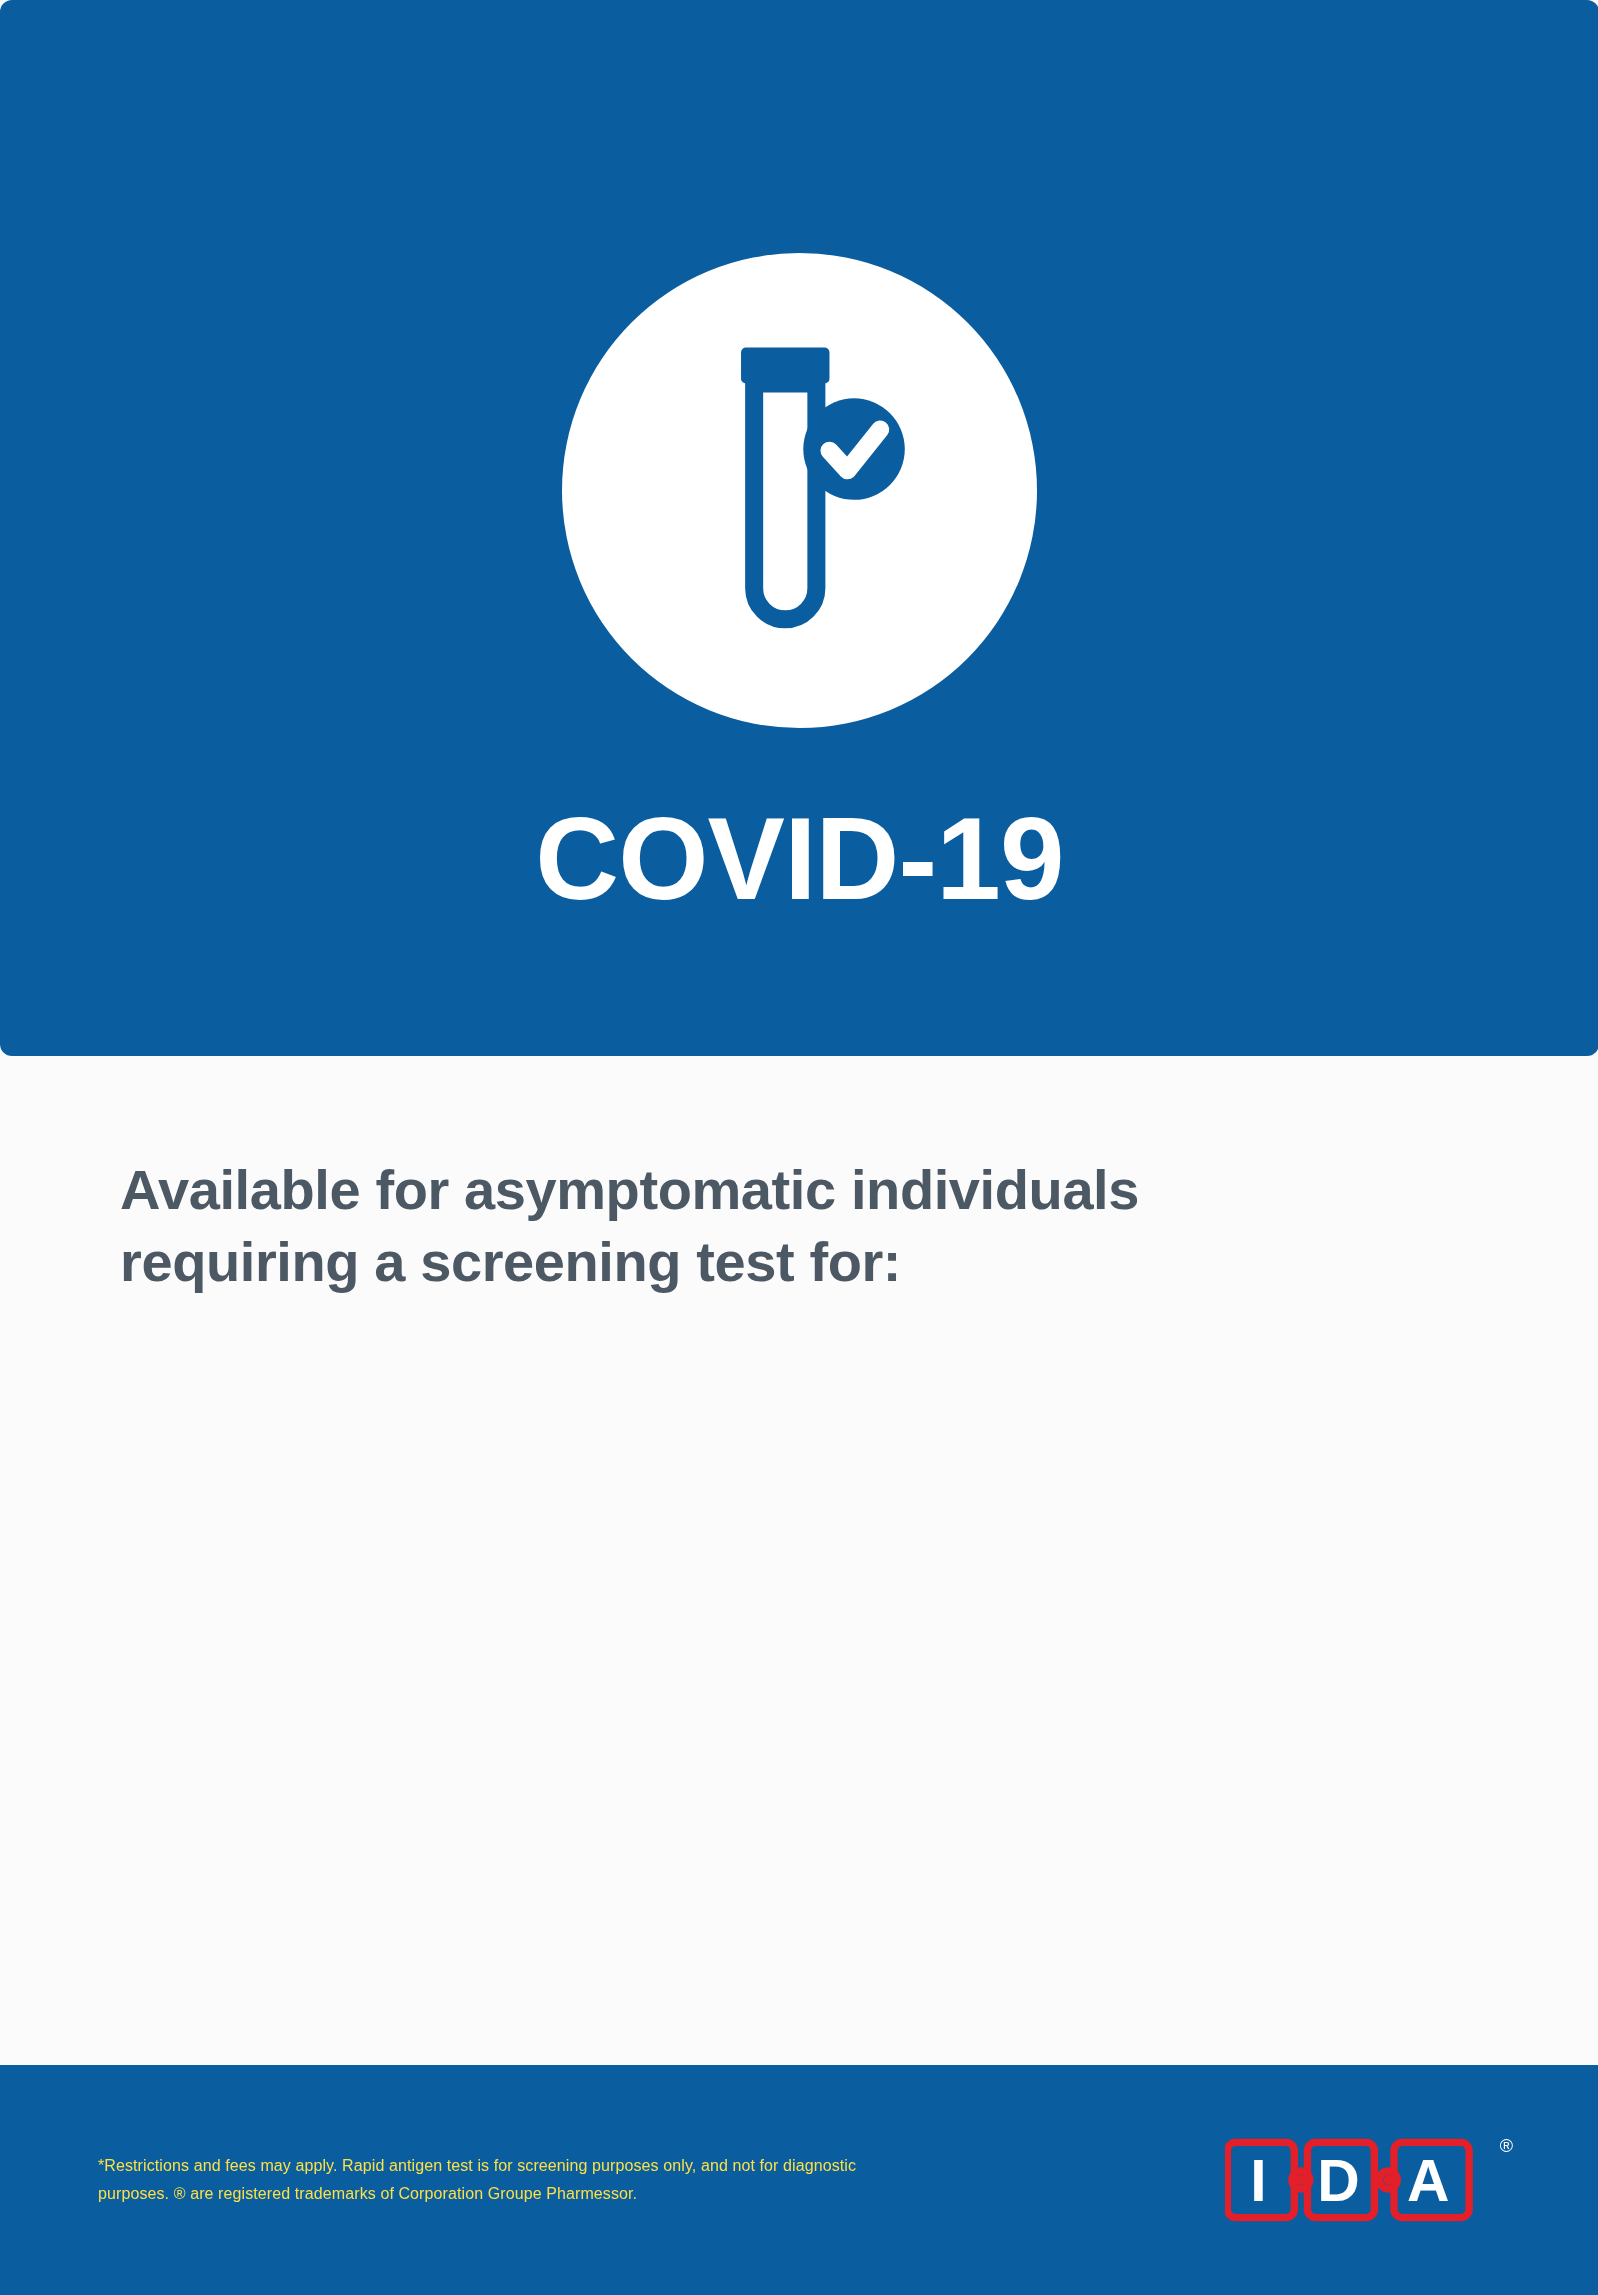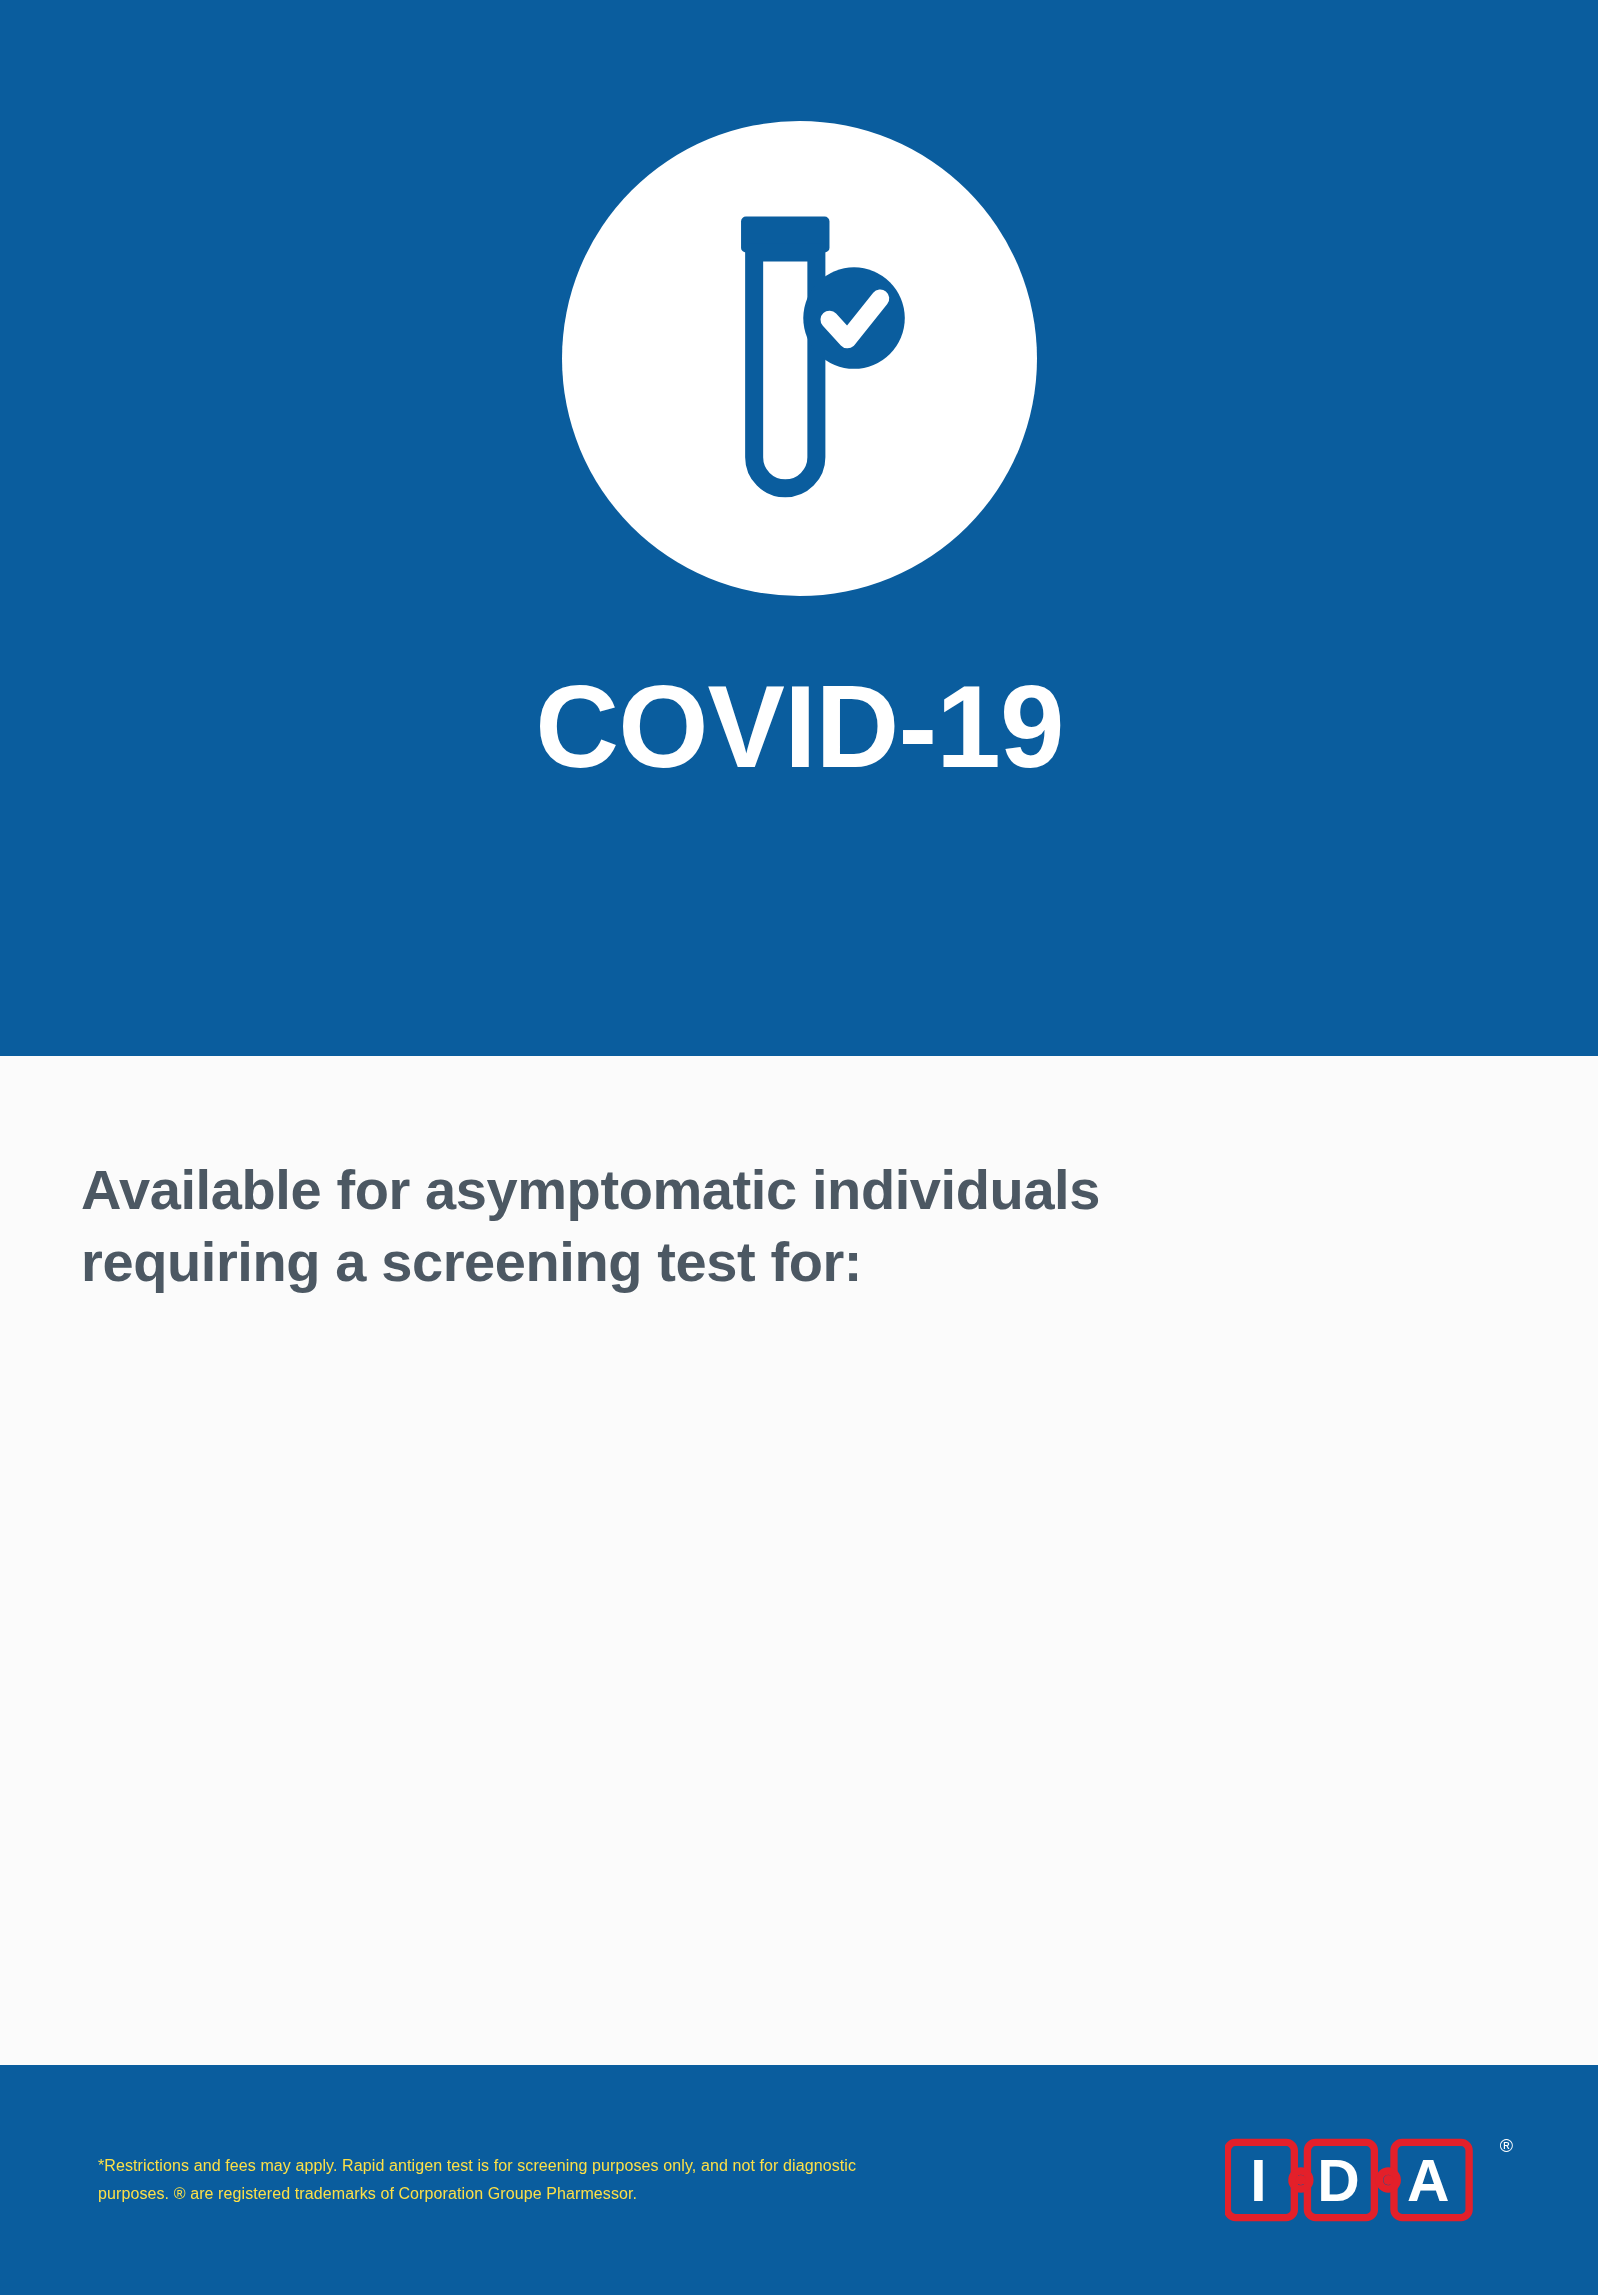--- a/index.html
+++ b/index.html
@@ -23,23 +23,24 @@
   }
 
   
   .hero {
     background: #0a5d9e;
     height: 1056px;
     flex: 0 0 1056px;
     display: flex;
     flex-direction: column;
     align-items: center;
-    justify-content: flex-start;
+    justify-content: center;
     box-sizing: border-box;
     padding-top: 121px;
+    border-radius: 12px;
   }
   .badge {
     width: 475px;
     height: 475px;
     border-radius: 50%;
     background: #ffffff;
     display: flex;
     align-items: center;
     justify-content: center;
   }
@@ -61,21 +62,21 @@
     display: block;
     font-size: 116px;
   }
 
   
   .body-area {
     flex: 1 1 auto;
     position: relative;
     background: #fbfbfb;
     box-sizing: border-box;
-    padding: 98px 189px 0 81px;
+    padding: 98px 189px 0 120px;
   }
   .subhead {
     color: #4c5863;
     font-size: 56px;
     font-weight: bold;
     line-height: 1.28;
     letter-spacing: -0.4px;
     max-width: 1279px;
   }
   .bullets {

